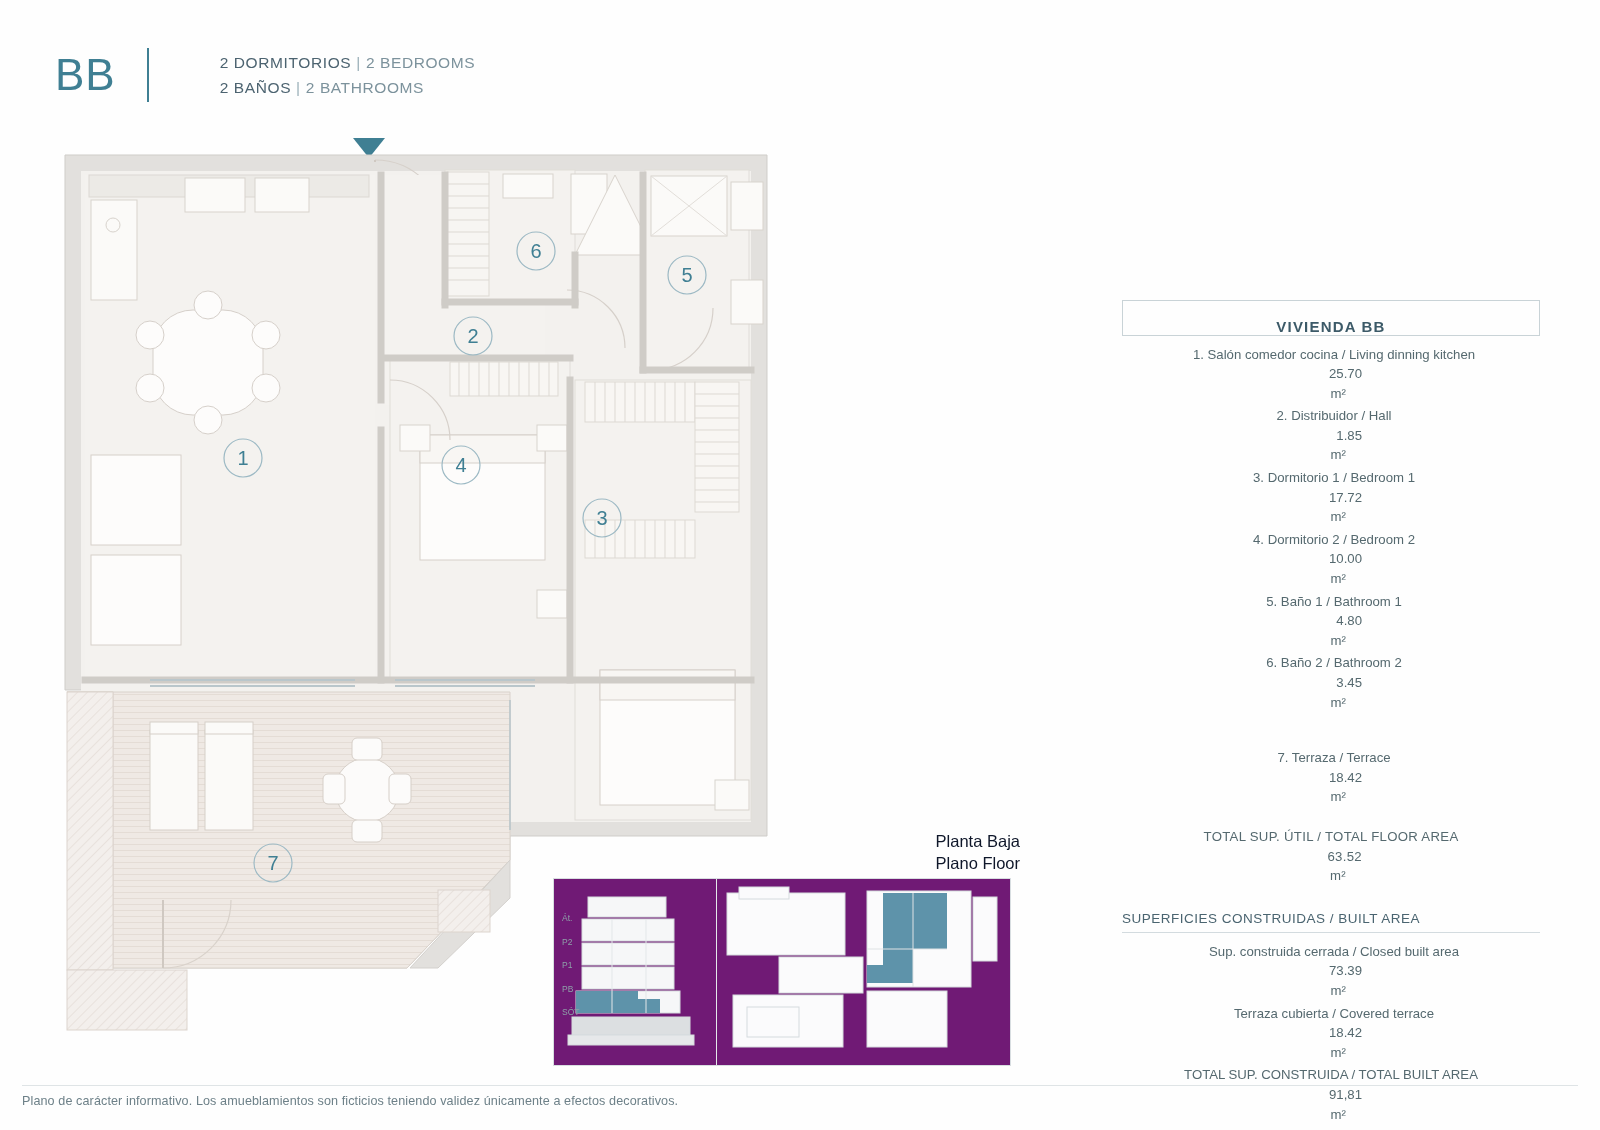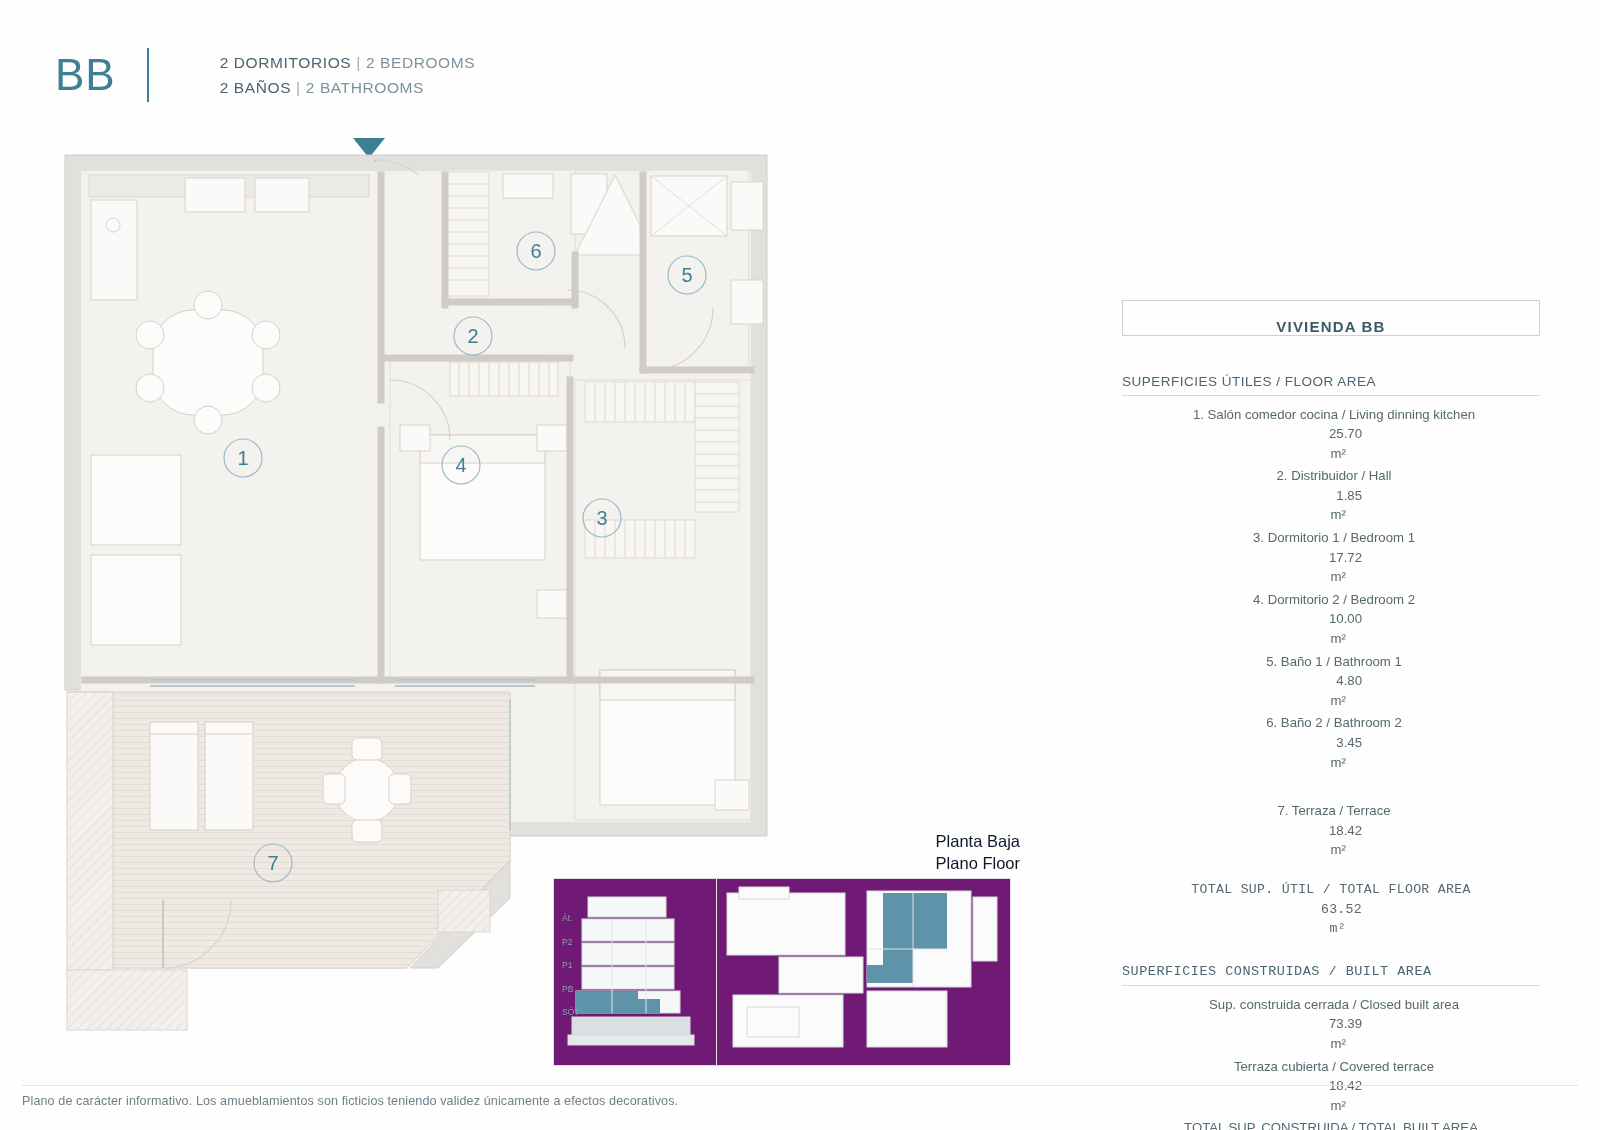--- a/index.html
+++ b/index.html
@@ -106,28 +106,27 @@
     align-items: center;
     font-size: 13.2px;
     line-height: 19.6px;
     color: #55696f;
     padding: 1.5px 0;
     flex-direction: column;
   }
   .row .lbl { flex: 1; padding-left: 6px; }
   .row .val { width: 62px; text-align: right; }
   .row .unit { width: 34px; text-align: right; padding-right: 4px; }
-  .row.spaced { margin-top: 26px; }
+  .row.spaced { margin-top: 33px; }
   .row.total {
     margin-top: 17px;
     letter-spacing: 0.3px;
-    font-family: Liberation Mono, monospace;
   }
   .row.total .lbl { padding-left: 0; }
-  .sec-head.second { margin-top: 24px; font-family: Liberation Mono, monospace; }
+  .sec-head.second { margin-top: 24px; }
   .row.bold-total .lbl { padding-left: 0; }
 
   
   .floor-label {
     position: absolute;
     left: 820px;
     top: 830px;
     width: 200px;
     text-align: right;
     line-height: 22px;
@@ -426,21 +425,20 @@
         <text x="218" y="740">7</text>
       </g>
     </svg>
   </div>
 
   <div class="info">
     <div class="info-title-box">
       <span class="info-title">VIVIENDA BB</span>
     </div>
 
-    <div class="sec-head">SUPERFICIES ÚTILES / FLOOR AREA</div>
     <div class="rows">
       <div class="row">
         <span class="lbl">1. Salón comedor cocina / Living dinning kitchen</span>
         <span class="val">25.70</span>
         <span class="unit">m²</span>
       </div>
       <div class="row">
         <span class="lbl">2. Distribuidor / Hall</span>
         <span class="val">1.85</span>
         <span class="unit">m²</span>

